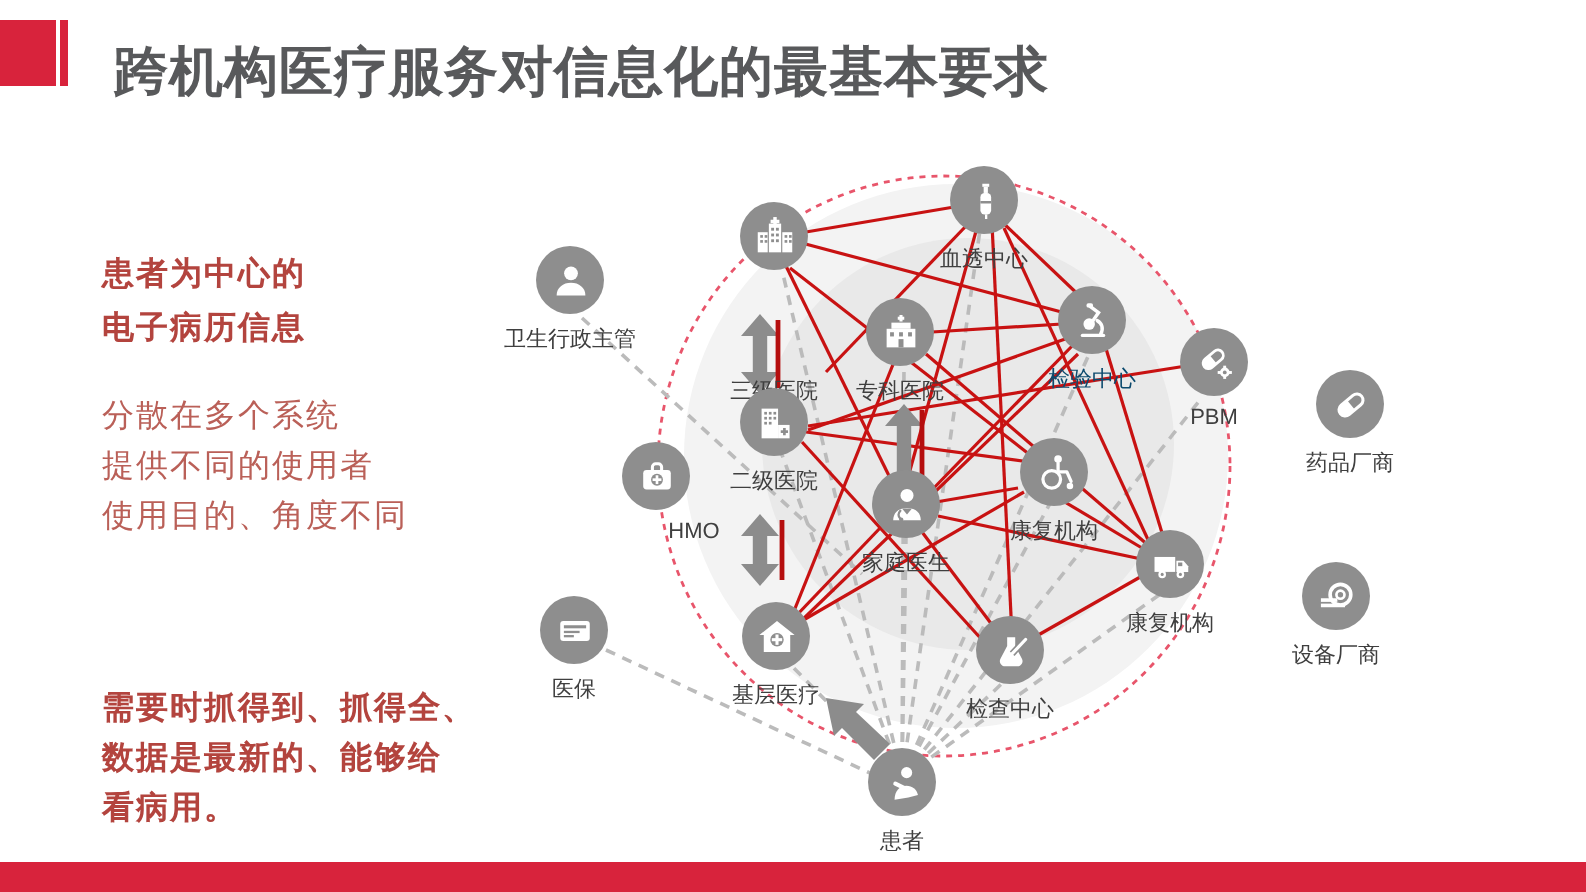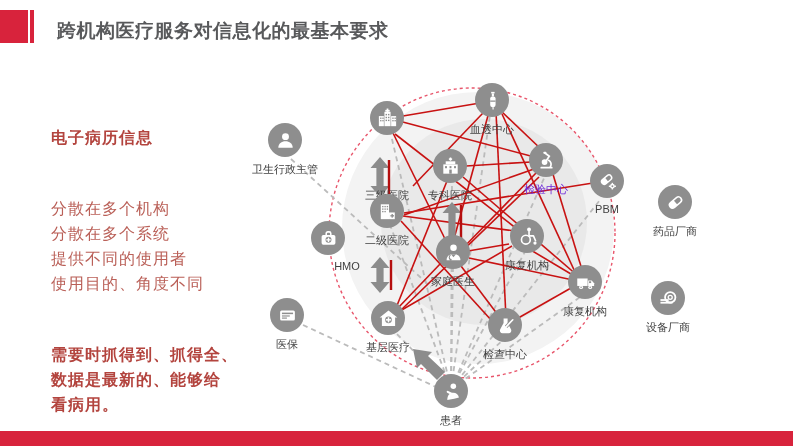--- a/index.html
+++ b/index.html
@@ -2,21 +2,21 @@
 <html><head>
 <meta charset="utf-8">
 <style>
   html,body{margin:0;padding:0;}
   body{font-family:"Liberation Sans","DejaVu Sans",sans-serif;background:#fff;}
   #slide{position:relative;width:793px;height:446px;background:#fff;overflow:hidden;}
 
   
   #accent-block{position:absolute;left:0;top:10px;width:28px;height:33px;}
   #accent-bar{position:absolute;left:30px;top:10px;width:4px;height:33px;}
-  #slide-title{position:absolute;left:57px;top:18px;font-size:19px;font-weight:bold;
+  #slide-title{position:absolute;left:57px;top:18px;font-size:27px;font-weight:bold;
                color:#58595B;letter-spacing:0.5px;white-space:nowrap;}
 
   
   .panel{position:absolute;left:51px;white-space:nowrap;}
   .pline{height:25px;line-height:25px;font-size:16px;letter-spacing:1px;}
   #heading-lines{top:124px;}
   #heading-lines .pline{height:27px;line-height:27px;font-weight:bold;color:#B3443E;}
   #body-lines{top:196px;}
   #body-lines .pline{color:#BA6058;}
   #emphasis-lines{top:342px;}
@@ -37,24 +37,24 @@
 </head>
 <body>
 
 <div id="slide">
 
   <div id="accent-block" style="background: rgb(216, 35, 60);"></div>
   <div id="accent-bar" style="background: rgb(216, 35, 60);"></div>
   <div id="slide-title">跨机构医疗服务对信息化的最基本要求</div>
 
   <div id="heading-lines" class="panel">
+      <div class="pline">患者为中心的</div>
       <div class="pline">电子病历信息</div>
     </div>
   <div id="body-lines" class="panel">
-      <div class="pline">分散在多个机构</div>
       <div class="pline">分散在多个系统</div>
       <div class="pline">提供不同的使用者</div>
       <div class="pline">使用目的、角度不同</div>
     </div>
   <div id="emphasis-lines" class="panel">
       <div class="pline">需要时抓得到、抓得全、</div>
       <div class="pline">数据是最新的、能够给</div>
       <div class="pline">看病用。</div>
     </div>
 
@@ -179,21 +179,21 @@
           <svg viewBox="0 0 24 24" width="23" height="23">
             <g stroke="#fff" fill="none" stroke-width="1.8" stroke-linecap="round">
               <path d="M10.3 4.2 l4.6 3.4 -3.2 4.6"></path>
               <path d="M14.2 11.8 c2.6 1.4 3.4 4.2 1.8 7"></path>
               <path d="M6.5 19.5 h11"></path>
             </g>
             <circle cx="10" cy="13.6" r="3" fill="#fff"></circle>
             <rect x="8.6" y="2.8" width="3.4" height="2.2" rx="1" fill="#fff"></rect>
           </svg>
         </div>
-        <div class="nl" style="color: #6d28d9;">检验中心</div>
+        <div class="nl" style="color: #0c4a6e;">检验中心</div>
       </div>
       <div class="node" style="left: 590px; top: 164px;">
         <div class="nc" style="background: rgb(142, 142, 142);">
           <svg viewBox="0 0 24 24" width="23" height="23">
             <g transform="rotate(-40 11 10)">
               <rect x="5" y="7.3" width="12" height="5.6" rx="2.8" fill="none" stroke="#fff" stroke-width="1.5"></rect>
               <path d="M7.8 7.3 h3.2 v5.6 h-3.2 a2.8 2.8 0 0 1 0 -5.6z" fill="#fff"></path>
             </g>
             <g fill="#fff">
               <rect x="16.3" y="13.4" width="1.5" height="1.7"></rect>

